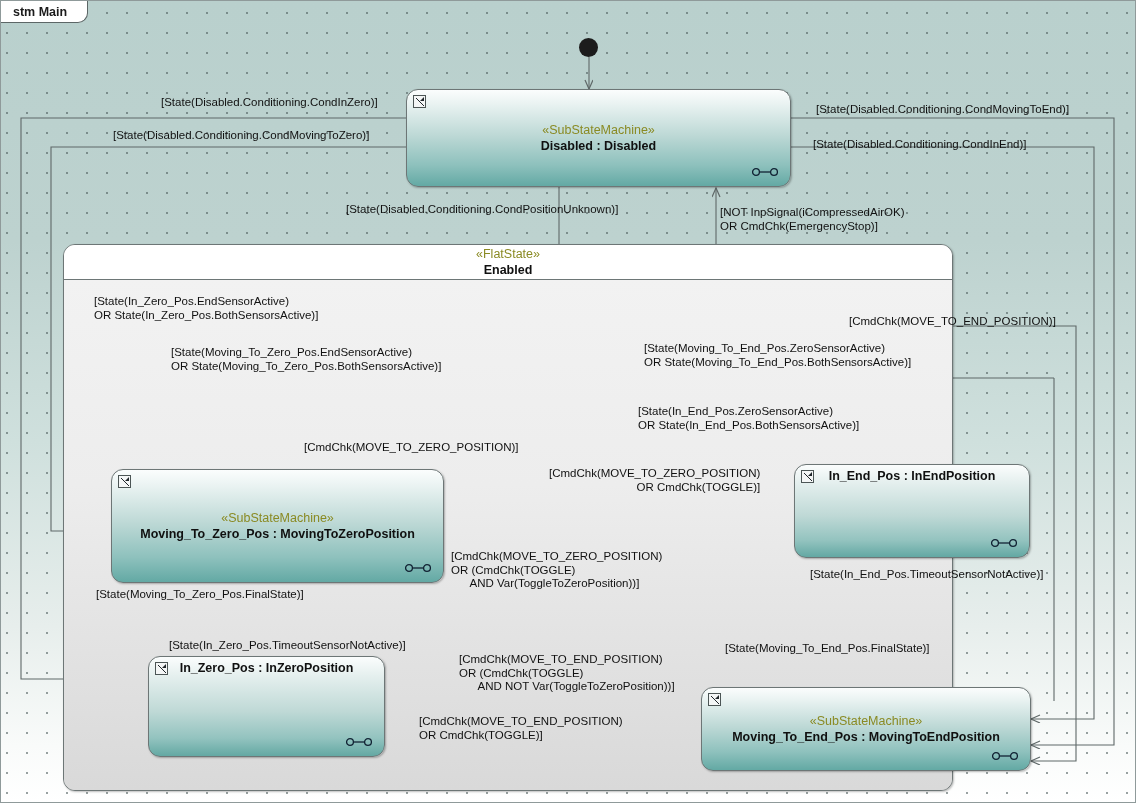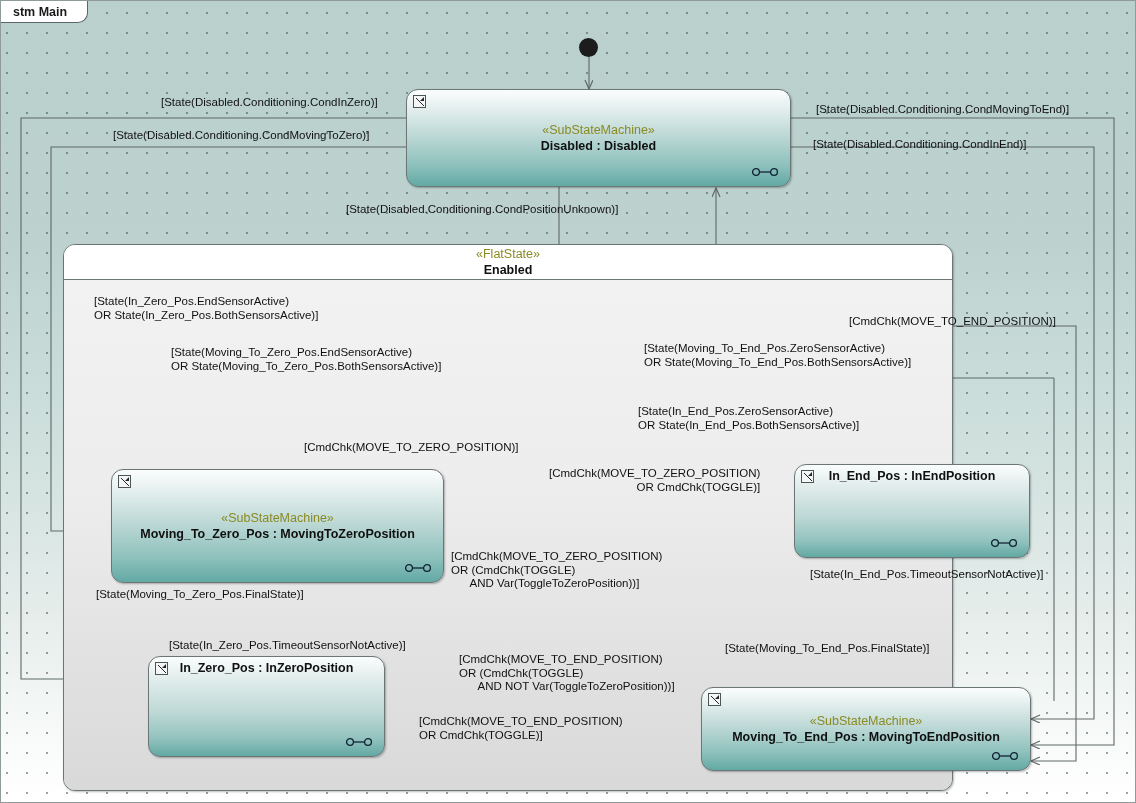--- a/index.html
+++ b/index.html
@@ -243,20 +243,22 @@
   <div class="lbl" style="left:160px;top:95px;">[State(Disabled.Conditioning.CondInZero)]</div>
 
   <div class="lbl" style="left:112px;top:128px;">[State(Disabled.Conditioning.CondMovingToZero)]</div>
 
   <div class="lbl" style="left:803px;top:102px;padding-left:12px;">[State(Disabled.Conditioning.CondMovingToEnd)]</div>
 
   <div class="lbl" style="left:812px;top:137px;">[State(Disabled.Conditioning.CondInEnd)]</div>
 
   <div class="lbl" style="left:345px;top:202px;">[State(Disabled.Conditioning.CondPositionUnknown)]</div>
 
+  <div class="lbl" style="left:719px;top:205px;">[NOT InpSignal(iCompressedAirOK)
+OR CmdChk(EmergencyStop)]</div>
 
   <div class="lbl" style="left:93px;top:294px;">[State(In_Zero_Pos.EndSensorActive)
 OR State(In_Zero_Pos.BothSensorsActive)]</div>
 
   <div class="lbl" style="left:170px;top:345px;">[State(Moving_To_Zero_Pos.EndSensorActive)
 OR State(Moving_To_Zero_Pos.BothSensorsActive)]</div>
 
   <div class="lbl" style="left:303px;top:440px;">[CmdChk(MOVE_TO_ZERO_POSITION)]</div>
 
   <div class="lbl" style="left:848px;top:314px;">[CmdChk(MOVE_TO_END_POSITION)]</div>

